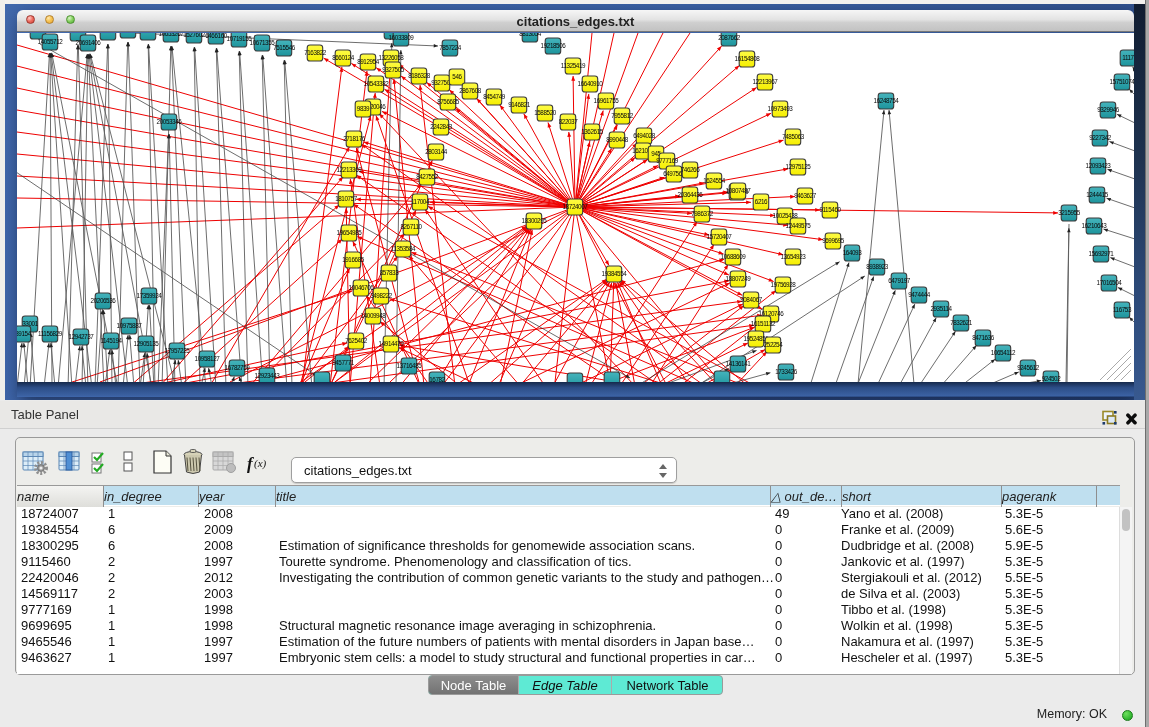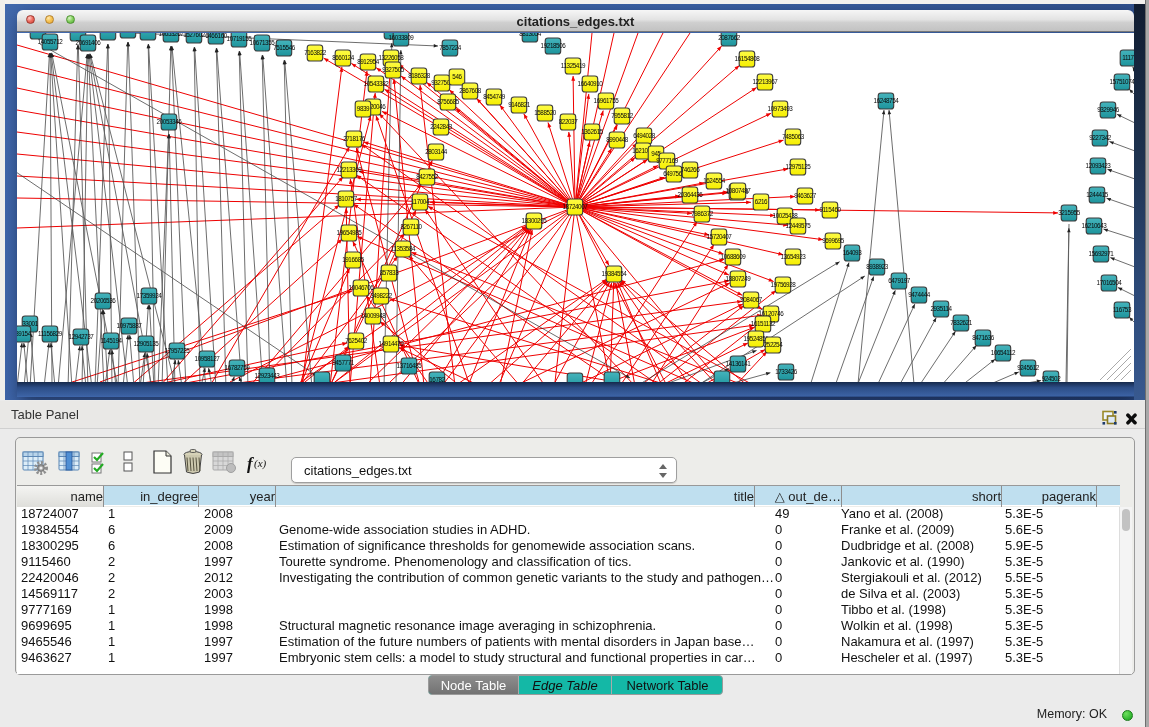--- a/index.html
+++ b/index.html
@@ -24,31 +24,31 @@
 #tphead { position:absolute; left:0; top:1px; width:1149px; height:28px; background:#e9e8e6;
   border-bottom:1px solid #d0d0d0; }
 #tphead .t { position:absolute; left:11px; top:6px; font-size:13px; color:#333; }
 #container { position:absolute; left:15px; top:37px; width:1120px; height:238px;
   background:#ededea; border:1px solid #9a9a9a; border-radius:5px; }
 #ddown { position:absolute; left:275px; top:19px; width:386px; height:26px; background:#fff;
   border:1px solid #9f9f9f; border-radius:5px; box-shadow:0 1px 1px rgba(0,0,0,0.15);}
 #ddown .t { position:absolute; left:12px; top:5px; font-size:13px; color:#111; }
 #thead { position:absolute; left:1px; top:47px; width:1103px; height:21px;
   background:#bfdfef; border-top:1px solid #999; border-bottom:1px solid #fff; }
-.hc { position:absolute; top:0; height:21px; line-height:21px; text-align:right;
-  font-size:13px; color:#222; border-right:1px solid #8e8e8e; }
+.hc { position:absolute; top:0; height:21px; line-height:21px; text-align:left;
+  font-size:13px; color:#222; border-right:1px solid #8e8e8e;font-style:italic; }
 #tbody { position:absolute; left:1px; top:69px; width:1103px; height:167px; background:#fff; }
 .row { position:absolute; left:0; width:1103px; height:16px; }
 .c { position:absolute; top:0; font-size:13px; color:#111; white-space:nowrap; line-height:16px;}
 .ctr { text-align:left; }
 #vscroll { position:absolute; right:2px; top:69px; width:13px; height:167px; background:#f4f4f4;
   border-left:1px solid #ddd;}
 #vthumb { position:absolute; left:2px; top:2px; width:8px; height:22px; background:#c2c2c2; border-radius:4px; }
 #tabs { position:absolute; left:428px; top:275px; width:295px; height:20px;
-  border:1px solid #9a9a9a; border-radius:4px; background:#14b8a6; overflow:hidden;padding-left:32px; }
+  border:1px solid #9a9a9a; border-radius:4px; background:#5eead4; overflow:hidden;padding-left:32px; }
 .seg { position:absolute; top:0; height:20px; line-height:19px; text-align:center;
   font-size:13px; color:#111; }
 #memo { position:absolute; right:42px; top:707px; z-index:7; font-size:12.5px; color:#222; }
 #memled { position:absolute; right:16px; top:710px; width:11px; height:11px; border-radius:50%;
   background:radial-gradient(circle at 35% 30%,#6fe05f,#2db32d 70%,#1d8f1d); border:1px solid #1a7a1a; }
 #tpicons { position:absolute; left:1100px; top:9px; }
 </style></head><body>
 <div id="mdi"></div>
 <div id="topstrip"></div>
 <div id="leftstrip"></div>
@@ -893,21 +893,21 @@
         <div class="t">citations_edges.txt</div>
       <svg width="10" height="16" viewBox="0 0 10 16" style="position:absolute;right:8px;top:5px">
         <path d="M5 1 L9 6 L1 6 Z" fill="#666"></path>
           <path d="M5 15 L9 10 L1 10 Z" fill="#666"></path>
       </svg>
     </div>
     <div id="thead">
       <div class="hc" style="left:0px;width:87px;background:linear-gradient(#f4f4f2,#dededa);">name</div>
       <div class="hc" style="left:87px;width:95px;">in_degree</div>
       <div class="hc" style="left:182px;width:77px;">year</div>
-      <div class="hc" style="left:243px;width:495px;">title</div>
+      <div class="hc" style="left:259px;width:495px;">title</div>
       <div class="hc" style="left:754px;width:71px;">△ out_de…</div>
       <div class="hc" style="left:825px;width:160px;">short</div>
       <div class="hc" style="left:985px;width:95px;">pagerank</div>
     </div>
     <div id="tbody"></div>
     <div id="vscroll">
         <div id="vthumb"></div>
       </div>
   </div>
   <div class="row" style="top:106px">
@@ -915,41 +915,40 @@
       <span class="c" style="left:108px">1</span>
       <span class="c" style="left:204px">2008</span>
       <span class="c" style="left:775px">49</span>
       <span class="c ctr" style="left:841px;width:160px">Yano et al. (2008)</span>
       <span class="c" style="left:1005px">5.3E-5</span>
     </div>
     <div class="row" style="top:122px">
       <span class="c" style="left:21px">19384554</span>
       <span class="c" style="left:108px">6</span>
       <span class="c" style="left:204px">2009</span>
-      <span class="c" style="left:279px">Genome-wide association studies in ADHD.</span>
       <span class="c" style="left:775px">0</span>
       <span class="c ctr" style="left:841px;width:160px">Franke et al. (2009)</span>
       <span class="c" style="left:1005px">5.6E-5</span>
     </div>
     <div class="row" style="top:138px">
       <span class="c" style="left:21px">18300295</span>
       <span class="c" style="left:108px">6</span>
       <span class="c" style="left:204px">2008</span>
       <span class="c" style="left:279px">Estimation of significance thresholds for genomewide association scans.</span>
       <span class="c" style="left:775px">0</span>
       <span class="c ctr" style="left:841px;width:160px">Dudbridge et al. (2008)</span>
       <span class="c" style="left:1005px">5.9E-5</span>
     </div>
     <div class="row" style="top:154px">
       <span class="c" style="left:21px">9115460</span>
       <span class="c" style="left:108px">2</span>
       <span class="c" style="left:204px">1997</span>
       <span class="c" style="left:279px">Tourette syndrome. Phenomenology and classification of tics.</span>
       <span class="c" style="left:775px">0</span>
-      <span class="c ctr" style="left:841px;width:160px">Jankovic et al. (1990)</span>
+      <span class="c ctr" style="left:841px;width:160px">Jankovic et al. (1997)</span>
       <span class="c" style="left:1005px">5.3E-5</span>
     </div>
     <div class="row" style="top:170px">
       <span class="c" style="left:21px">22420046</span>
       <span class="c" style="left:108px">2</span>
       <span class="c" style="left:204px">2012</span>
       <span class="c" style="left:279px">Investigating the contribution of common genetic variants to the study and pathogen…</span>
       <span class="c" style="left:775px">0</span>
       <span class="c ctr" style="left:841px;width:160px">Stergiakouli et al. (2012)</span>
       <span class="c" style="left:1005px">5.5E-5</span>

